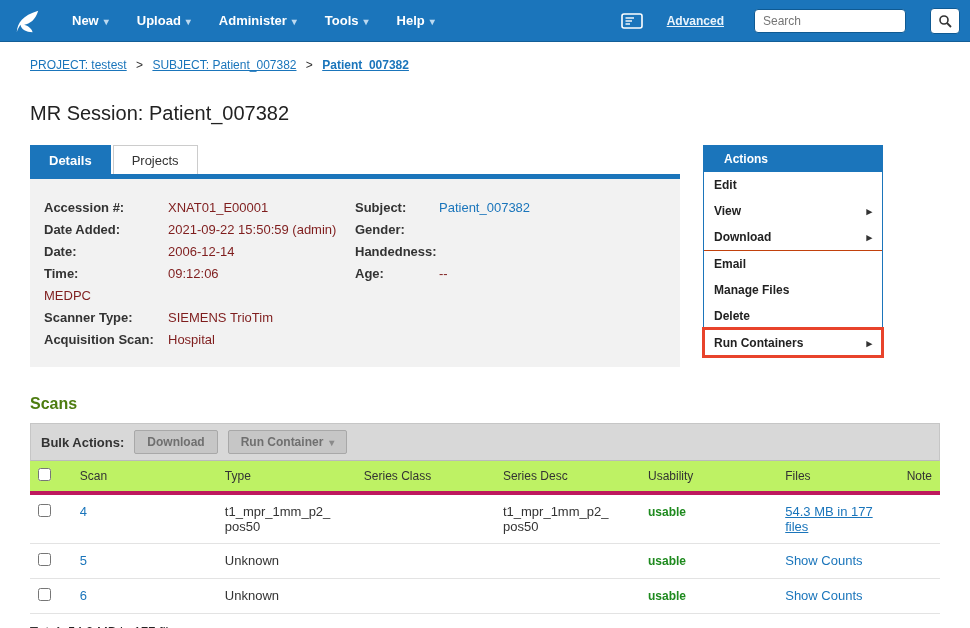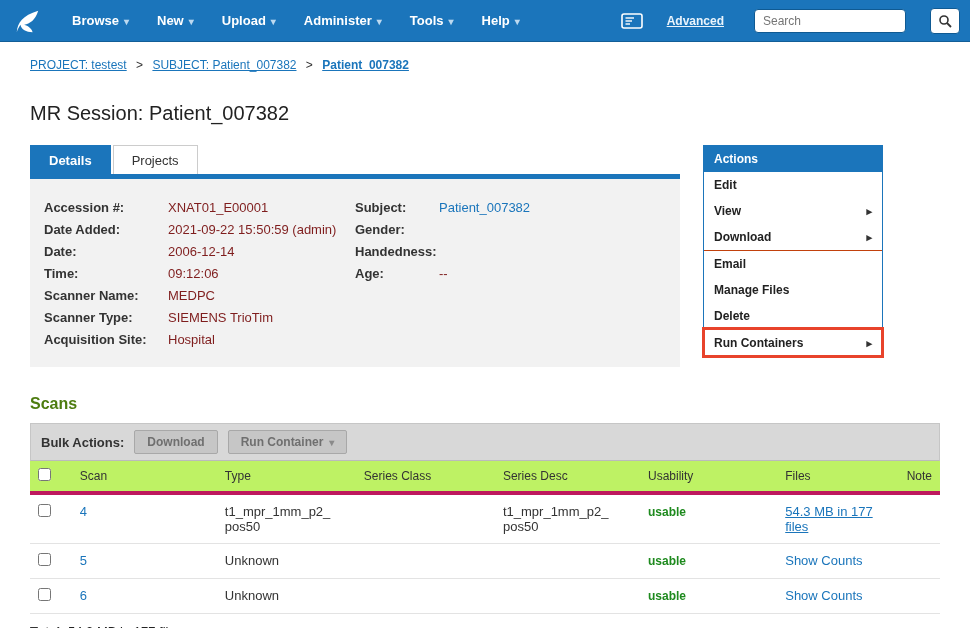--- a/index.html
+++ b/index.html
@@ -61,21 +61,21 @@
   .dcol-left .flabel { width:124px; }
   .dcol-right .flabel { width:84px; }
   .fvalue { color:#7f1d1d; }
   .fvalue.link { color:#1a75bb; cursor:pointer; }
 
   
   .actions-box {
     width:180px; margin-left:auto; margin-right:57px; background:#fff;
     border:1px solid #1b75bb; font-size:12px;
   }
-  .actions-header { background:#1b75bb; color:#fff; font-weight:bold; padding:6px 10px; font-size:12px; }
+  .actions-header { background:#1b75bb; color:#fff; font-weight:bold; padding:6px 20px; font-size:12px; }
   .action-item {
     padding:6px 10px; font-weight:bold; color:#222; display:flex;
     justify-content:space-between; align-items:center; cursor:pointer; background:#fff;
   }
   .action-item.group-start { border-top:1px solid #c2410c; }
   .sub-arrow::after { content:"▸"; font-size:11px; color:#333; }
   .action-item.highlight { outline:3px solid #e8432b; outline-offset:-1px; position:relative; z-index:2; }
 
   
   .scans-heading { font-size:16px; font-weight:bold; color:#4d7c0f; margin:28px 0 10px; }
@@ -110,24 +110,20 @@
   .total-value { text-decoration:underline; color:#222; cursor:pointer; }
 </style>
 </head>
 <body>
 
 <div class="topnav">
   <div class="logo">
     <svg width="28" height="28" viewBox="0 0 30 30">
       <path d="M4 27 C5 17 10 9 27 4 C24 14 18 18 12 19 C16 20 20 23 21 27 C14 27 9 24 8 19 C6 22 5 24 4 27 Z" fill="#ffffff"></path>
     </svg>
-  </div>
-  <div class="menu-item">
-    <span>Browse</span>
-    <span class="caret"></span>
   </div>
   <div class="menu-item">
     <span>New</span>
     <span class="caret"></span>
   </div>
   <div class="menu-item">
     <span>Upload</span>
     <span class="caret"></span>
   </div>
   <div class="menu-item">
@@ -193,29 +189,28 @@
           </div>
           <div class="field">
             <span class="flabel">Date:</span>
             <span class="fvalue">2006-12-14</span>
           </div>
           <div class="field">
             <span class="flabel">Time:</span>
             <span class="fvalue">09:12:06</span>
           </div>
           <div class="field">
-            <span class="flabel">Scanner Name:</span>
             <span class="fvalue">MEDPC</span>
           </div>
           <div class="field">
             <span class="flabel">Scanner Type:</span>
             <span class="fvalue">SIEMENS TrioTim</span>
           </div>
           <div class="field">
-            <span class="flabel">Acquisition Site:</span>
+            <span class="flabel">Acquisition Scan:</span>
             <span class="fvalue">Hospital</span>
           </div>
         </div>
         <div class="dcol dcol-right">
           <div class="field">
             <span class="flabel">Subject:</span>
             <span class="fvalue link">Patient_007382</span>
           </div>
           <div class="field">
             <span class="flabel">Gender:</span>

